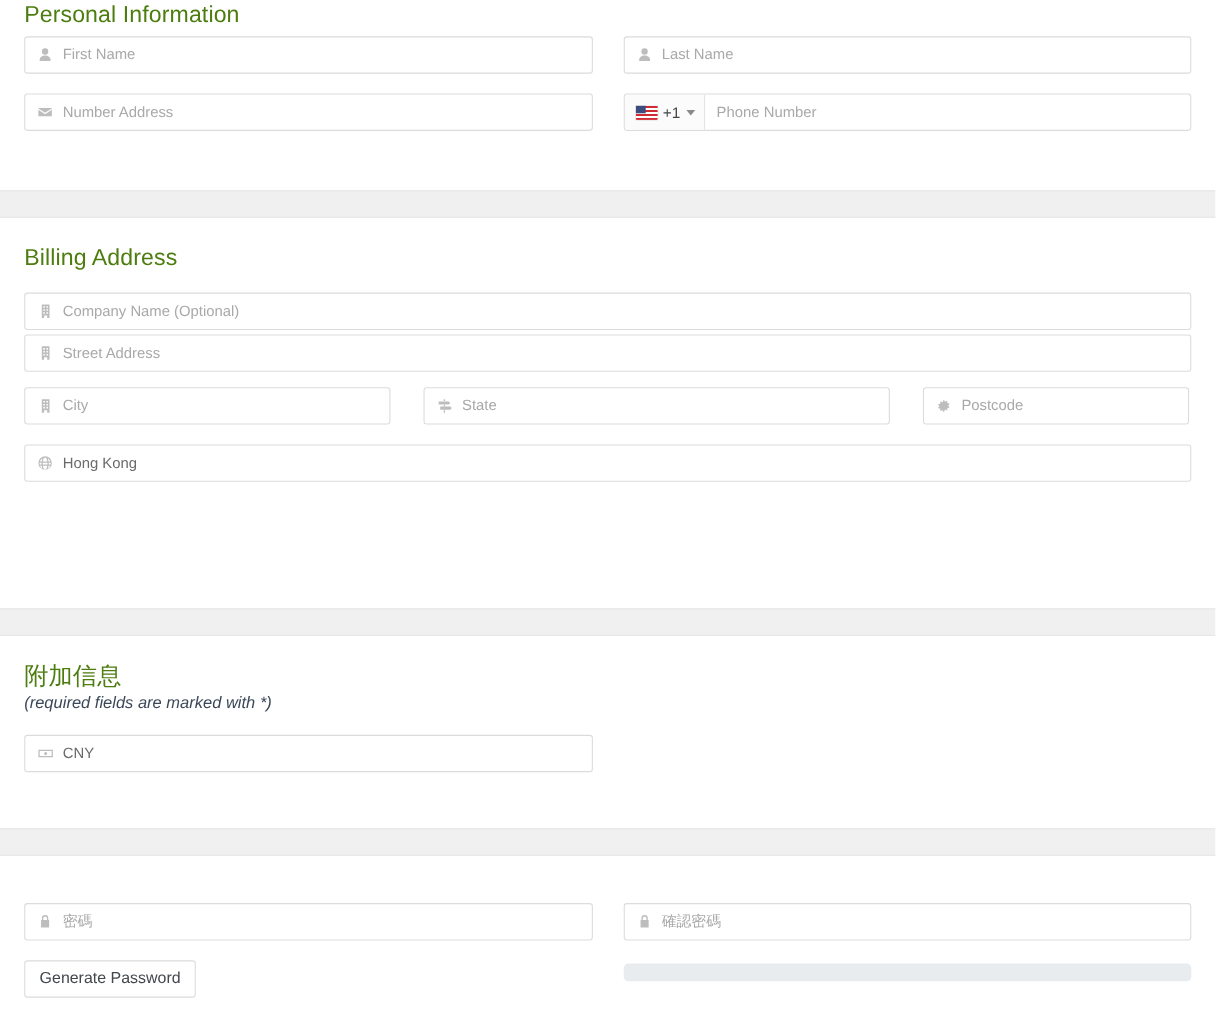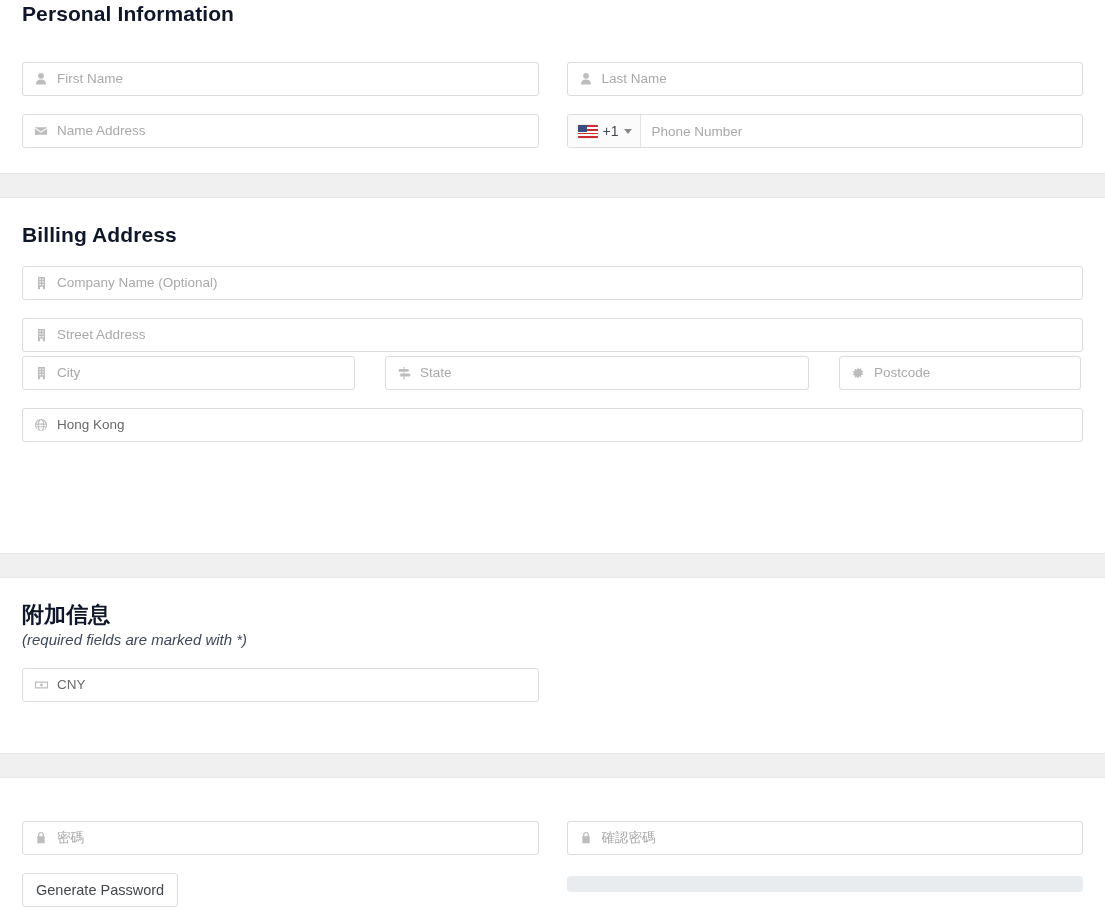--- a/index.html
+++ b/index.html
@@ -9,22 +9,22 @@
     background: #ffffff;
     font-family: "Liberation Sans", "DejaVu Sans", sans-serif;
     overflow: hidden;
   }
   .page { position: relative; width: 1105px; height: 921px; background:#fff; }
 
   
   .section { padding: 0 22px; background:#fff; }
   .section-heading {
     font-size: 21px;
-    font-weight: 700;
-    color: #0f172a;
+    font-weight: 400;
+    color: #4d7c0f;
     letter-spacing: .1px;
     margin: 0;
     line-height: 26px;
   }
   .section-subheading {
     font-size: 15px;
     font-style: italic;
     color: #3c4858;
     margin: 2px 0 0 0;
     line-height: 20px;
@@ -149,21 +149,21 @@
   .abs { position: absolute; left: 0; right: 0; }
 </style>
 </head>
 <body>
 
 <div class="page">
 
   <div class="section" style="position:absolute; top:0; left:0; right:0;">
     <h2 class="section-heading" style="margin-top:0; padding-top:1px;">Personal Information</h2>
 
-    <div class="row" style="margin-top:35px;">
+    <div class="row" style="margin-top:6px;">
       <div class="col">
         <div class="field">
           <span class="ficon">
             <svg width="14" height="14" viewBox="0 0 16 16">
                 <circle cx="8" cy="4.4" r="3.3"></circle>
                 <path d="M8 8.6c-3.1 0-5.6 1.9-5.6 4.2v1.4h11.2v-1.4c0-2.3-2.5-4.2-5.6-4.2z"></path>
               </svg>
           </span>
           <span class="ph">First Name</span>
         </div>
@@ -182,21 +182,21 @@
     </div>
 
     <div class="row" style="margin-top:18px;">
       <div class="col">
         <div class="field">
           <span class="ficon">
             <svg width="14" height="14" viewBox="0 0 16 16">
                 <path d="M1 3.6h14v.5L8 8.7 1 4.1zM1 5.4l7 4.6 7-4.6v6.9H1z"></path>
               </svg>
           </span>
-          <span class="ph">Name Address</span>
+          <span class="ph">Number Address</span>
         </div>
       </div>
       <div class="col">
         <div class="field phone">
           <div class="phone-prefix">
             <span class="flag">
               <span class="stripes"></span>
                 <span class="canton"></span>
             </span>
             <span class="dial">+1</span>
@@ -219,33 +219,33 @@
       <div class="field">
         <span class="ficon">
           <svg width="13" height="14" viewBox="0 0 14 16">
               <path d="M3 1h8v14H8.6v-2.6H5.4V15H3zM4.6 2.8v1.6h1.6V2.8zm3.2 0v1.6h1.6V2.8zM4.6 5.9v1.6h1.6V5.9zm3.2 0v1.6h1.6V5.9zM4.6 9v1.6h1.6V9zm3.2 0v1.6h1.6V9z"></path>
             </svg>
         </span>
         <span class="ph">Company Name (Optional)</span>
       </div>
     </div>
 
-    <div style="margin-top:18px;">
+    <div style="margin-top:4px;">
       <div class="field">
         <span class="ficon">
           <svg width="13" height="14" viewBox="0 0 14 16">
               <path d="M3 1h8v14H8.6v-2.6H5.4V15H3zM4.6 2.8v1.6h1.6V2.8zm3.2 0v1.6h1.6V2.8zM4.6 5.9v1.6h1.6V5.9zm3.2 0v1.6h1.6V5.9zM4.6 9v1.6h1.6V9zm3.2 0v1.6h1.6V9z"></path>
             </svg>
         </span>
         <span class="ph">Street Address</span>
       </div>
     </div>
 
 
-    <div class="row" style="margin-top:4px; gap:30px;align-items:flex-end;">
+    <div class="row" style="margin-top:14px; gap:30px;align-items:flex-end;">
       <div style="flex: 0 0 333px;">
         <div class="field">
           <span class="ficon">
             <svg width="13" height="14" viewBox="0 0 14 16">
                 <path d="M3 1h8v14H8.6v-2.6H5.4V15H3zM4.6 2.8v1.6h1.6V2.8zm3.2 0v1.6h1.6V2.8zM4.6 5.9v1.6h1.6V5.9zm3.2 0v1.6h1.6V5.9zM4.6 9v1.6h1.6V9zm3.2 0v1.6h1.6V9z"></path>
               </svg>
           </span>
           <span class="ph">City</span>
         </div>
       </div>

